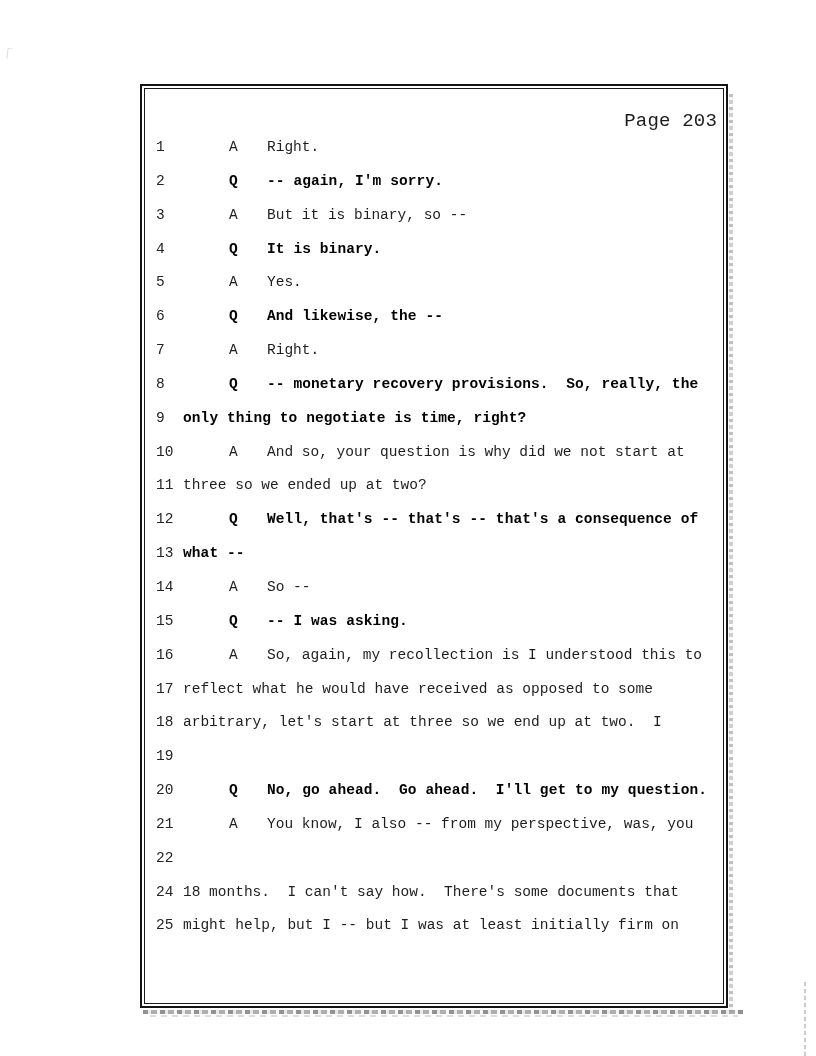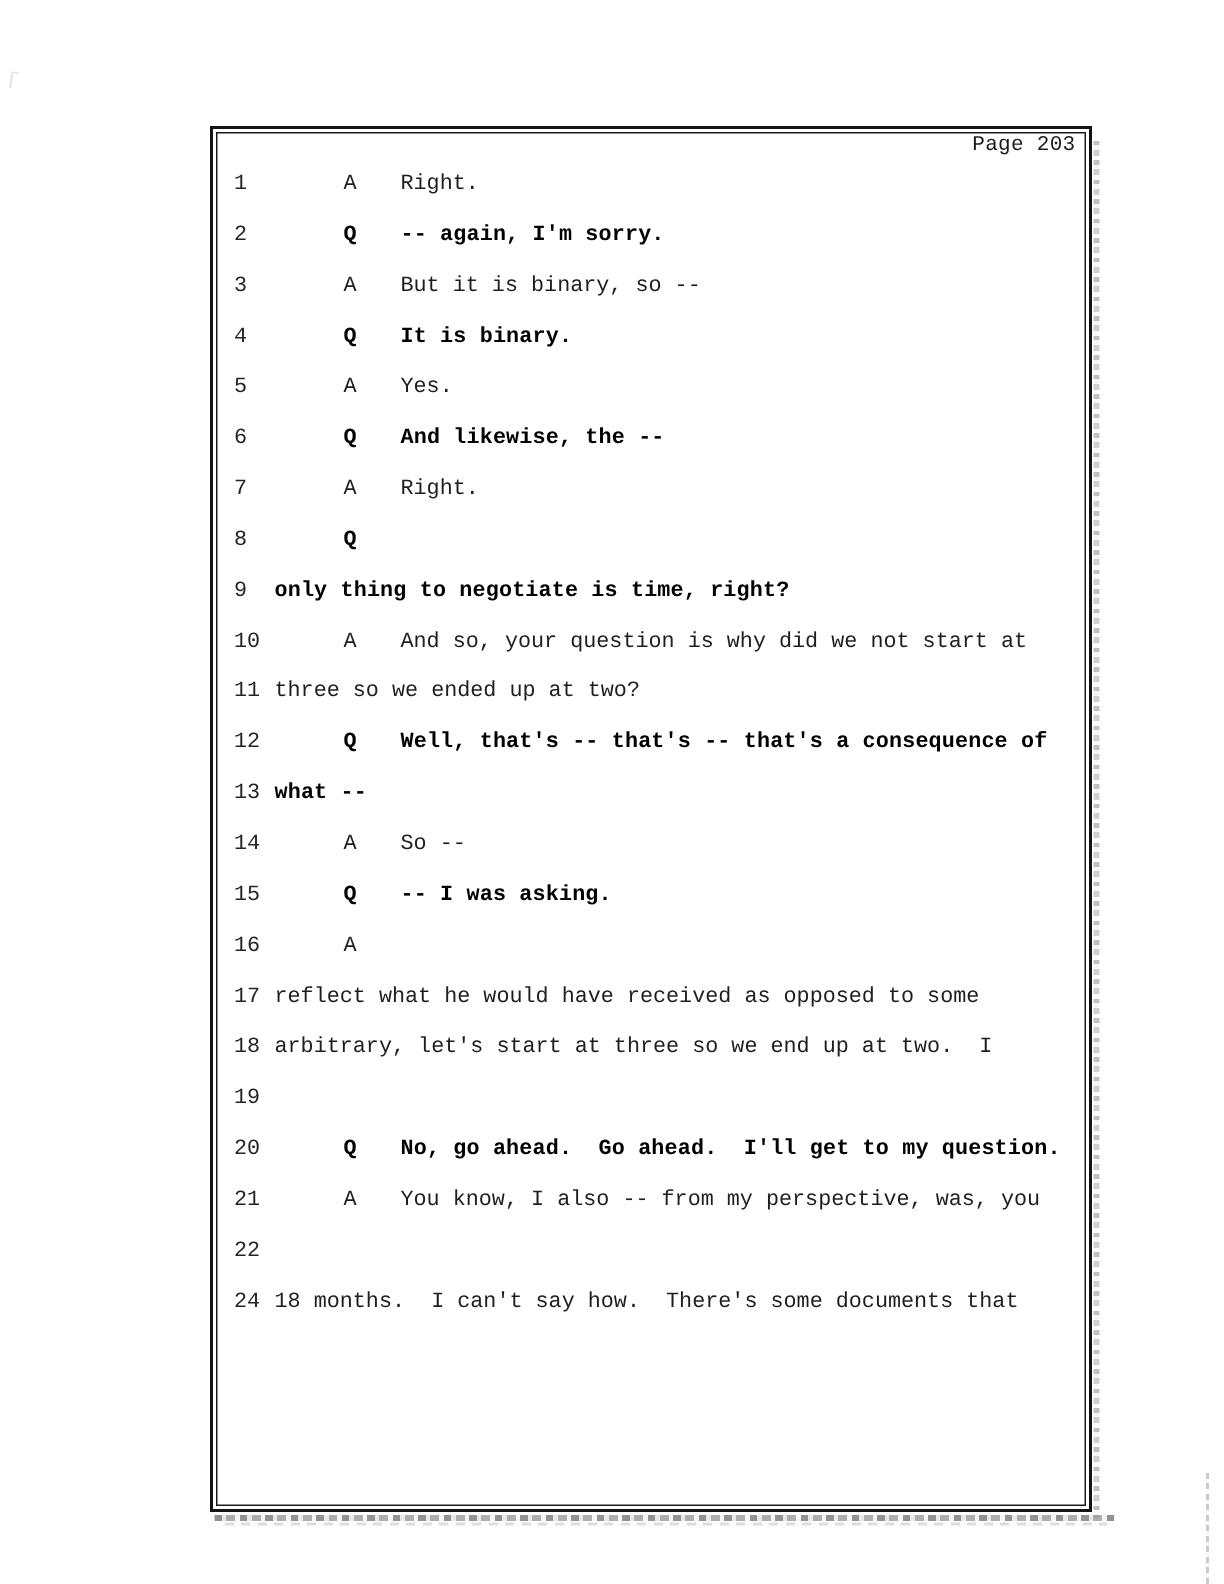--- a/index.html
+++ b/index.html
@@ -93,23 +93,24 @@
     left: 804px;
     top: 982px;
     width: 2px;
     height: 74px;
     background: repeating-linear-gradient(180deg,
       rgba(150,150,150,0.5) 0 4px,
       rgba(230,230,230,0.25) 4px 7px);
     filter: blur(0.3px);
   }
   .page-header {
+    margin-top: 24px;
     padding-right: 6px;
     text-align: right;
-    font-size: 14px;
+    font-size: 19px;
     line-height: 17px;
     color: #1c1c1c;
     letter-spacing: 0.2px;
     white-space: pre;
   }
   .lines {
     margin-top: 6px;
     position: relative;
   }
   .trow {
@@ -147,32 +148,33 @@
     <div class="page-box-inner">
       <div class="page-header">Page 203</div>
       <div class="lines">
           <div class="trow"><span class="lnum">1</span><span class="speaker">A</span><span class="speech">Right.</span></div>
           <div class="trow bold"><span class="lnum">2</span><span class="speaker">Q</span><span class="speech">-- again, I'm sorry.</span></div>
           <div class="trow"><span class="lnum">3</span><span class="speaker">A</span><span class="speech">But it is binary, so --</span></div>
           <div class="trow bold"><span class="lnum">4</span><span class="speaker">Q</span><span class="speech">It is binary.</span></div>
           <div class="trow"><span class="lnum">5</span><span class="speaker">A</span><span class="speech">Yes.</span></div>
           <div class="trow bold"><span class="lnum">6</span><span class="speaker">Q</span><span class="speech">And likewise, the --</span></div>
           <div class="trow"><span class="lnum">7</span><span class="speaker">A</span><span class="speech">Right.</span></div>
-          <div class="trow bold"><span class="lnum">8</span><span class="speaker">Q</span></div>
+          <div class="trow bold"><span class="lnum">8</span><span class="speaker">Q</span><span class="speech">-- monetary recovery provisions.  So, really, the</span></div>
           <div class="trow bold"><span class="lnum">9</span><span class="wrap">only thing to negotiate is time, right?</span></div>
           <div class="trow"><span class="lnum">10</span><span class="speaker">A</span><span class="speech">And so, your question is why did we not start at</span></div>
           <div class="trow"><span class="lnum">11</span><span class="wrap">three so we ended up at two?</span></div>
           <div class="trow bold"><span class="lnum">12</span><span class="speaker">Q</span><span class="speech">Well, that's -- that's -- that's a consequence of</span></div>
           <div class="trow bold"><span class="lnum">13</span><span class="wrap">what --</span></div>
           <div class="trow"><span class="lnum">14</span><span class="speaker">A</span><span class="speech">So --</span></div>
           <div class="trow bold"><span class="lnum">15</span><span class="speaker">Q</span><span class="speech">-- I was asking.</span></div>
-          <div class="trow"><span class="lnum">16</span><span class="speaker">A</span></div>
+          <div class="trow"><span class="lnum">16</span><span class="speaker">A</span><span class="speech">So, again, my recollection is I understood this to</span></div>
           <div class="trow"><span class="lnum">17</span><span class="wrap">reflect what he would have received as opposed to some</span></div>
           <div class="trow"><span class="lnum">18</span><span class="wrap">arbitrary, let's start at three so we end up at two.  I</span></div>
           <div class="trow"><span class="lnum">19</span></div>
           <div class="trow bold"><span class="lnum">20</span><span class="speaker">Q</span><span class="speech">No, go ahead.  Go ahead.  I'll get to my question.</span></div>
           <div class="trow"><span class="lnum">21</span><span class="speaker">A</span><span class="speech">You know, I also -- from my perspective, was, you</span></div>
           <div class="trow"><span class="lnum">22</span></div>
           <div class="trow"><span class="lnum">24</span><span class="wrap">18 months.  I can't say how.  There's some documents that</span></div>
+          <div class="trow"><span class="lnum">25</span><span class="wrap">might help, but I -- but I was at least initially firm on</span></div>
         </div>
     </div>
   </div>
 </div>
 
 </body></html>

